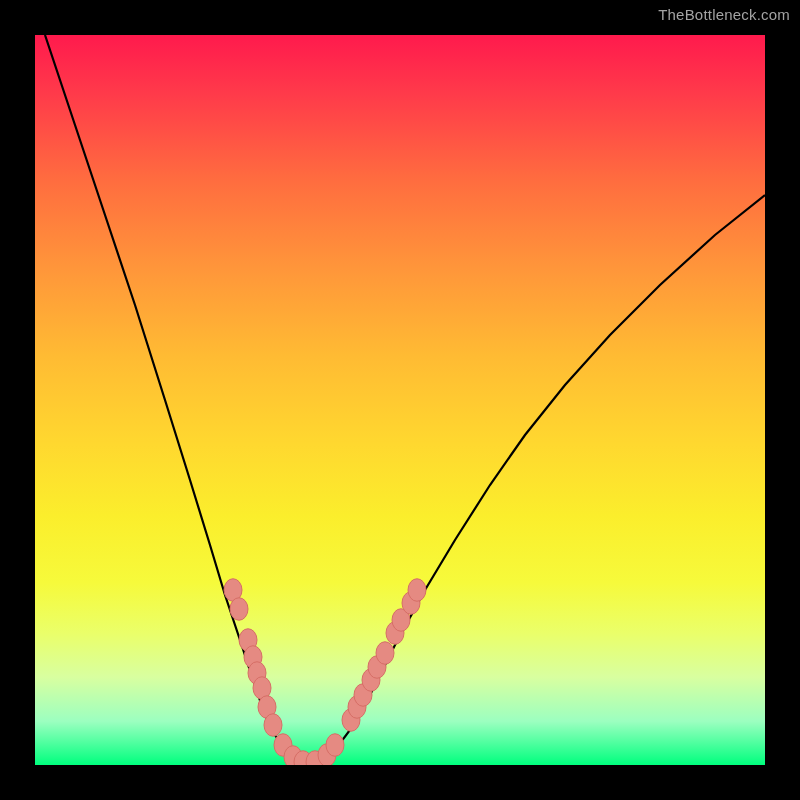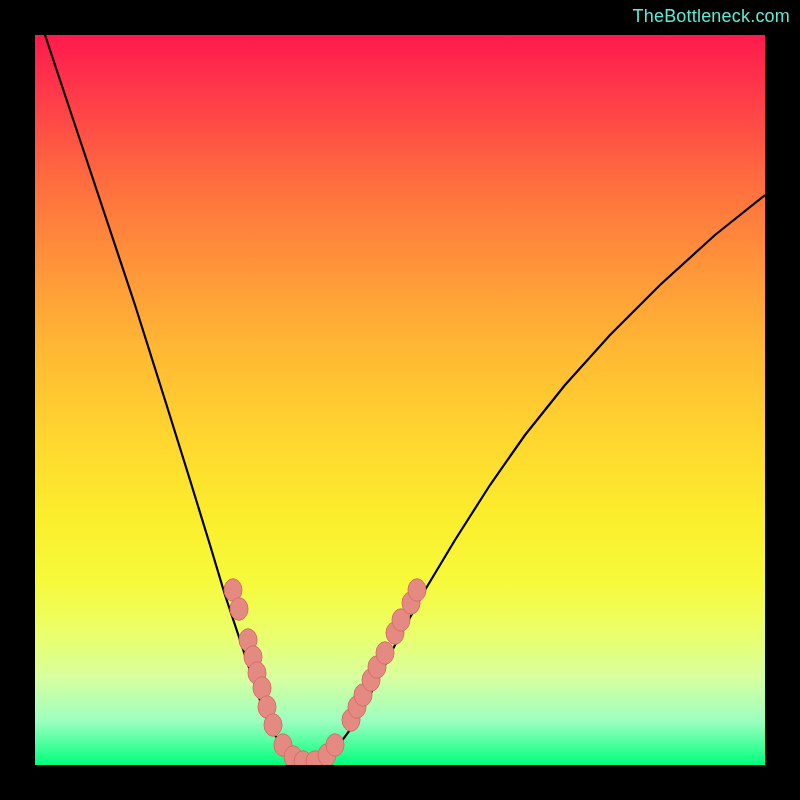--- a/index.html
+++ b/index.html
@@ -52,22 +52,22 @@
     position: absolute;
     left: 0;
     top: 0;
     width: 730px;
     height: 730px;
   }
   .watermark {
     position: absolute;
     top: 6px;
     right: 10px;
-    color: #5eead4;
-    font-size: 18px;
+    color: #a3a3a3;
+    font-size: 15px;
     font-weight: 400;
     letter-spacing: 0.2px;
   }
 </style>
 </head>
 <body>
 
 <div class="frame">
 
   <div class="watermark">TheBottleneck.com</div>

